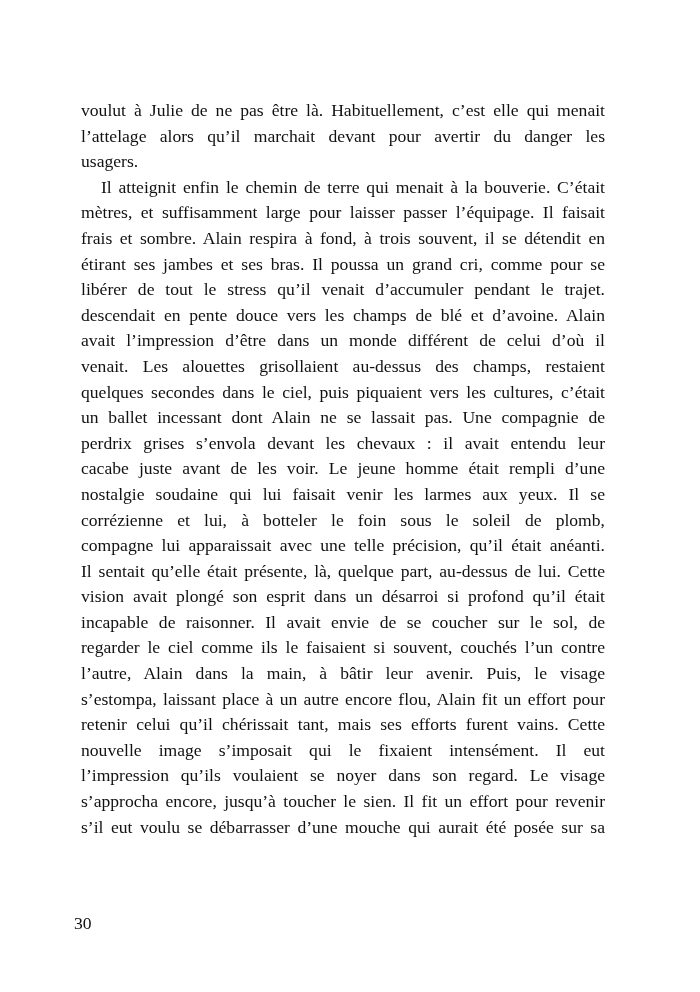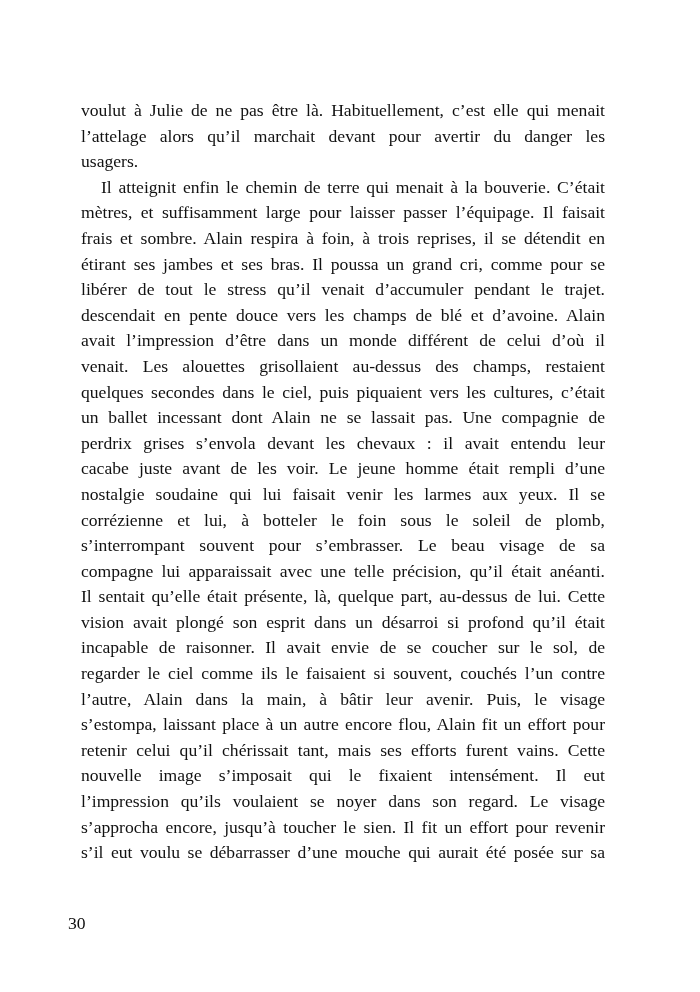--- a/index.html
+++ b/index.html
@@ -32,51 +32,50 @@
       text-align-last: justify;
     }
     .line.last {
       text-align-last: left;
     }
     .line.indent {
       padding-left: 20px;
     }
     .page-number {
       position: absolute;
-      left: 68px;
+      left: 74px;
       top: 912px;
       font-size: 17.6px;
       line-height: 22px;
     }
   </style>
 </head>
 <body>
 
 <div class="page">
   <div>
     <span class="line">voulut à Julie de ne pas être là. Habituellement, c’est elle qui menait</span>
     <span class="line">l’attelage alors qu’il marchait devant pour avertir du danger les</span>
     <span class="line last">usagers.</span>
   </div>
   <div>
     <span class="line indent">Il atteignit enfin le chemin de terre qui menait à la bouverie. C’était</span>
     <span class="line">mètres, et suffisamment large pour laisser passer l’équipage. Il faisait</span>
-    <span class="line">frais et sombre. Alain respira à foin, à trois reprises, il se détendit en</span>
+    <span class="line">frais et sombre. Alain respira à fond, à trois souvent, il se détendit en</span>
     <span class="line">étirant ses jambes et ses bras. Il poussa un grand cri, comme pour se</span>
     <span class="line">libérer de tout le stress qu’il venait d’accumuler pendant le trajet.</span>
     <span class="line">descendait en pente douce vers les champs de blé et d’avoine. Alain</span>
     <span class="line">avait l’impression d’être dans un monde différent de celui d’où il</span>
     <span class="line">venait. Les alouettes grisollaient au-dessus des champs, restaient</span>
     <span class="line">quelques secondes dans le ciel, puis piquaient vers les cultures, c’était</span>
     <span class="line">un ballet incessant dont Alain ne se lassait pas. Une compagnie de</span>
     <span class="line">perdrix grises s’envola devant les chevaux : il avait entendu leur</span>
     <span class="line">cacabe juste avant de les voir. Le jeune homme était rempli d’une</span>
     <span class="line">nostalgie soudaine qui lui faisait venir les larmes aux yeux. Il se</span>
     <span class="line">corrézienne et lui, à botteler le foin sous le soleil de plomb,</span>
-    <span class="line">s’interrompant souvent pour s’embrasser. Le beau visage de sa</span>
     <span class="line">compagne lui apparaissait avec une telle précision, qu’il était anéanti.</span>
     <span class="line">Il sentait qu’elle était présente, là, quelque part, au-dessus de lui. Cette</span>
     <span class="line">vision avait plongé son esprit dans un désarroi si profond qu’il était</span>
     <span class="line">incapable de raisonner. Il avait envie de se coucher sur le sol, de</span>
     <span class="line">regarder le ciel comme ils le faisaient si souvent, couchés l’un contre</span>
     <span class="line">l’autre, Alain dans la main, à bâtir leur avenir. Puis, le visage</span>
     <span class="line">s’estompa, laissant place à un autre encore flou, Alain fit un effort pour</span>
     <span class="line">retenir celui qu’il chérissait tant, mais ses efforts furent vains. Cette</span>
     <span class="line">nouvelle image s’imposait qui le fixaient intensément. Il eut</span>
     <span class="line">l’impression qu’ils voulaient se noyer dans son regard. Le visage</span>

